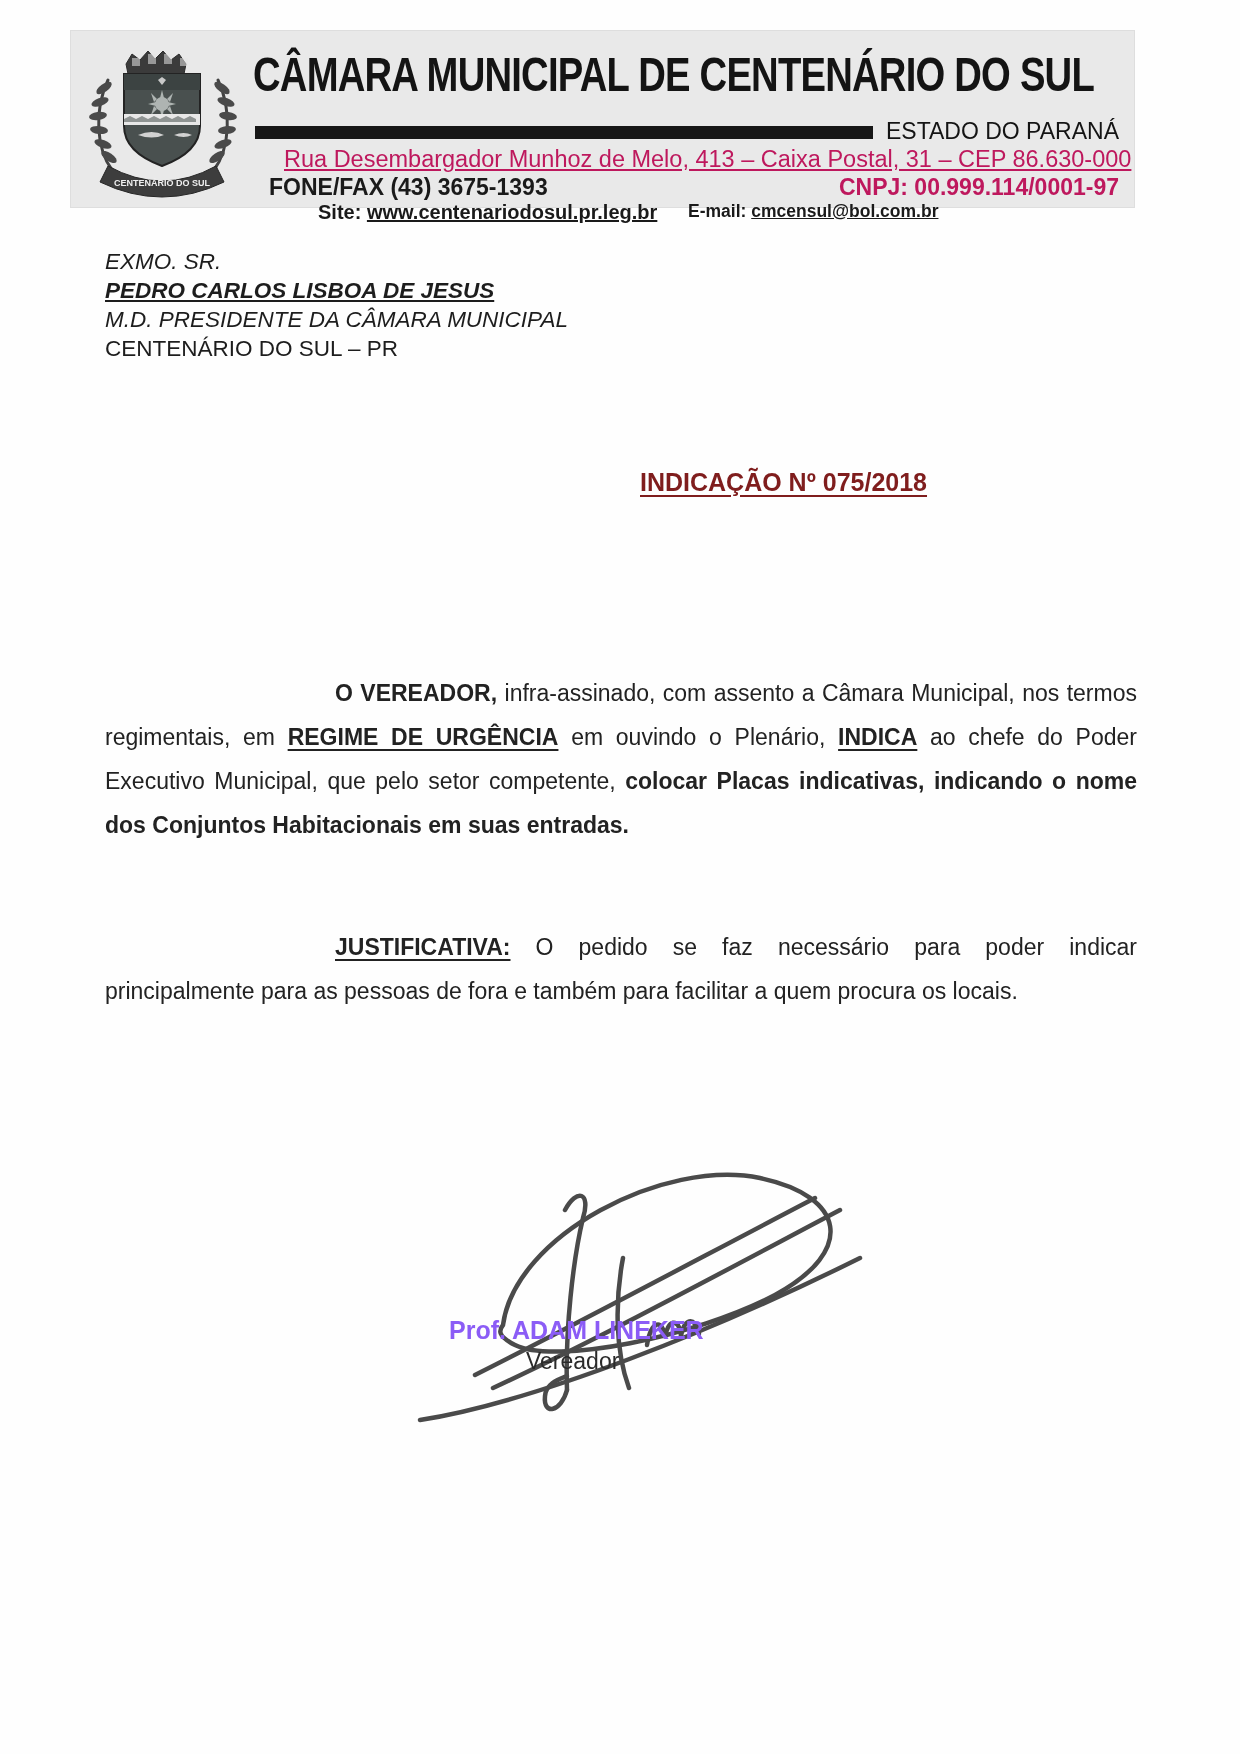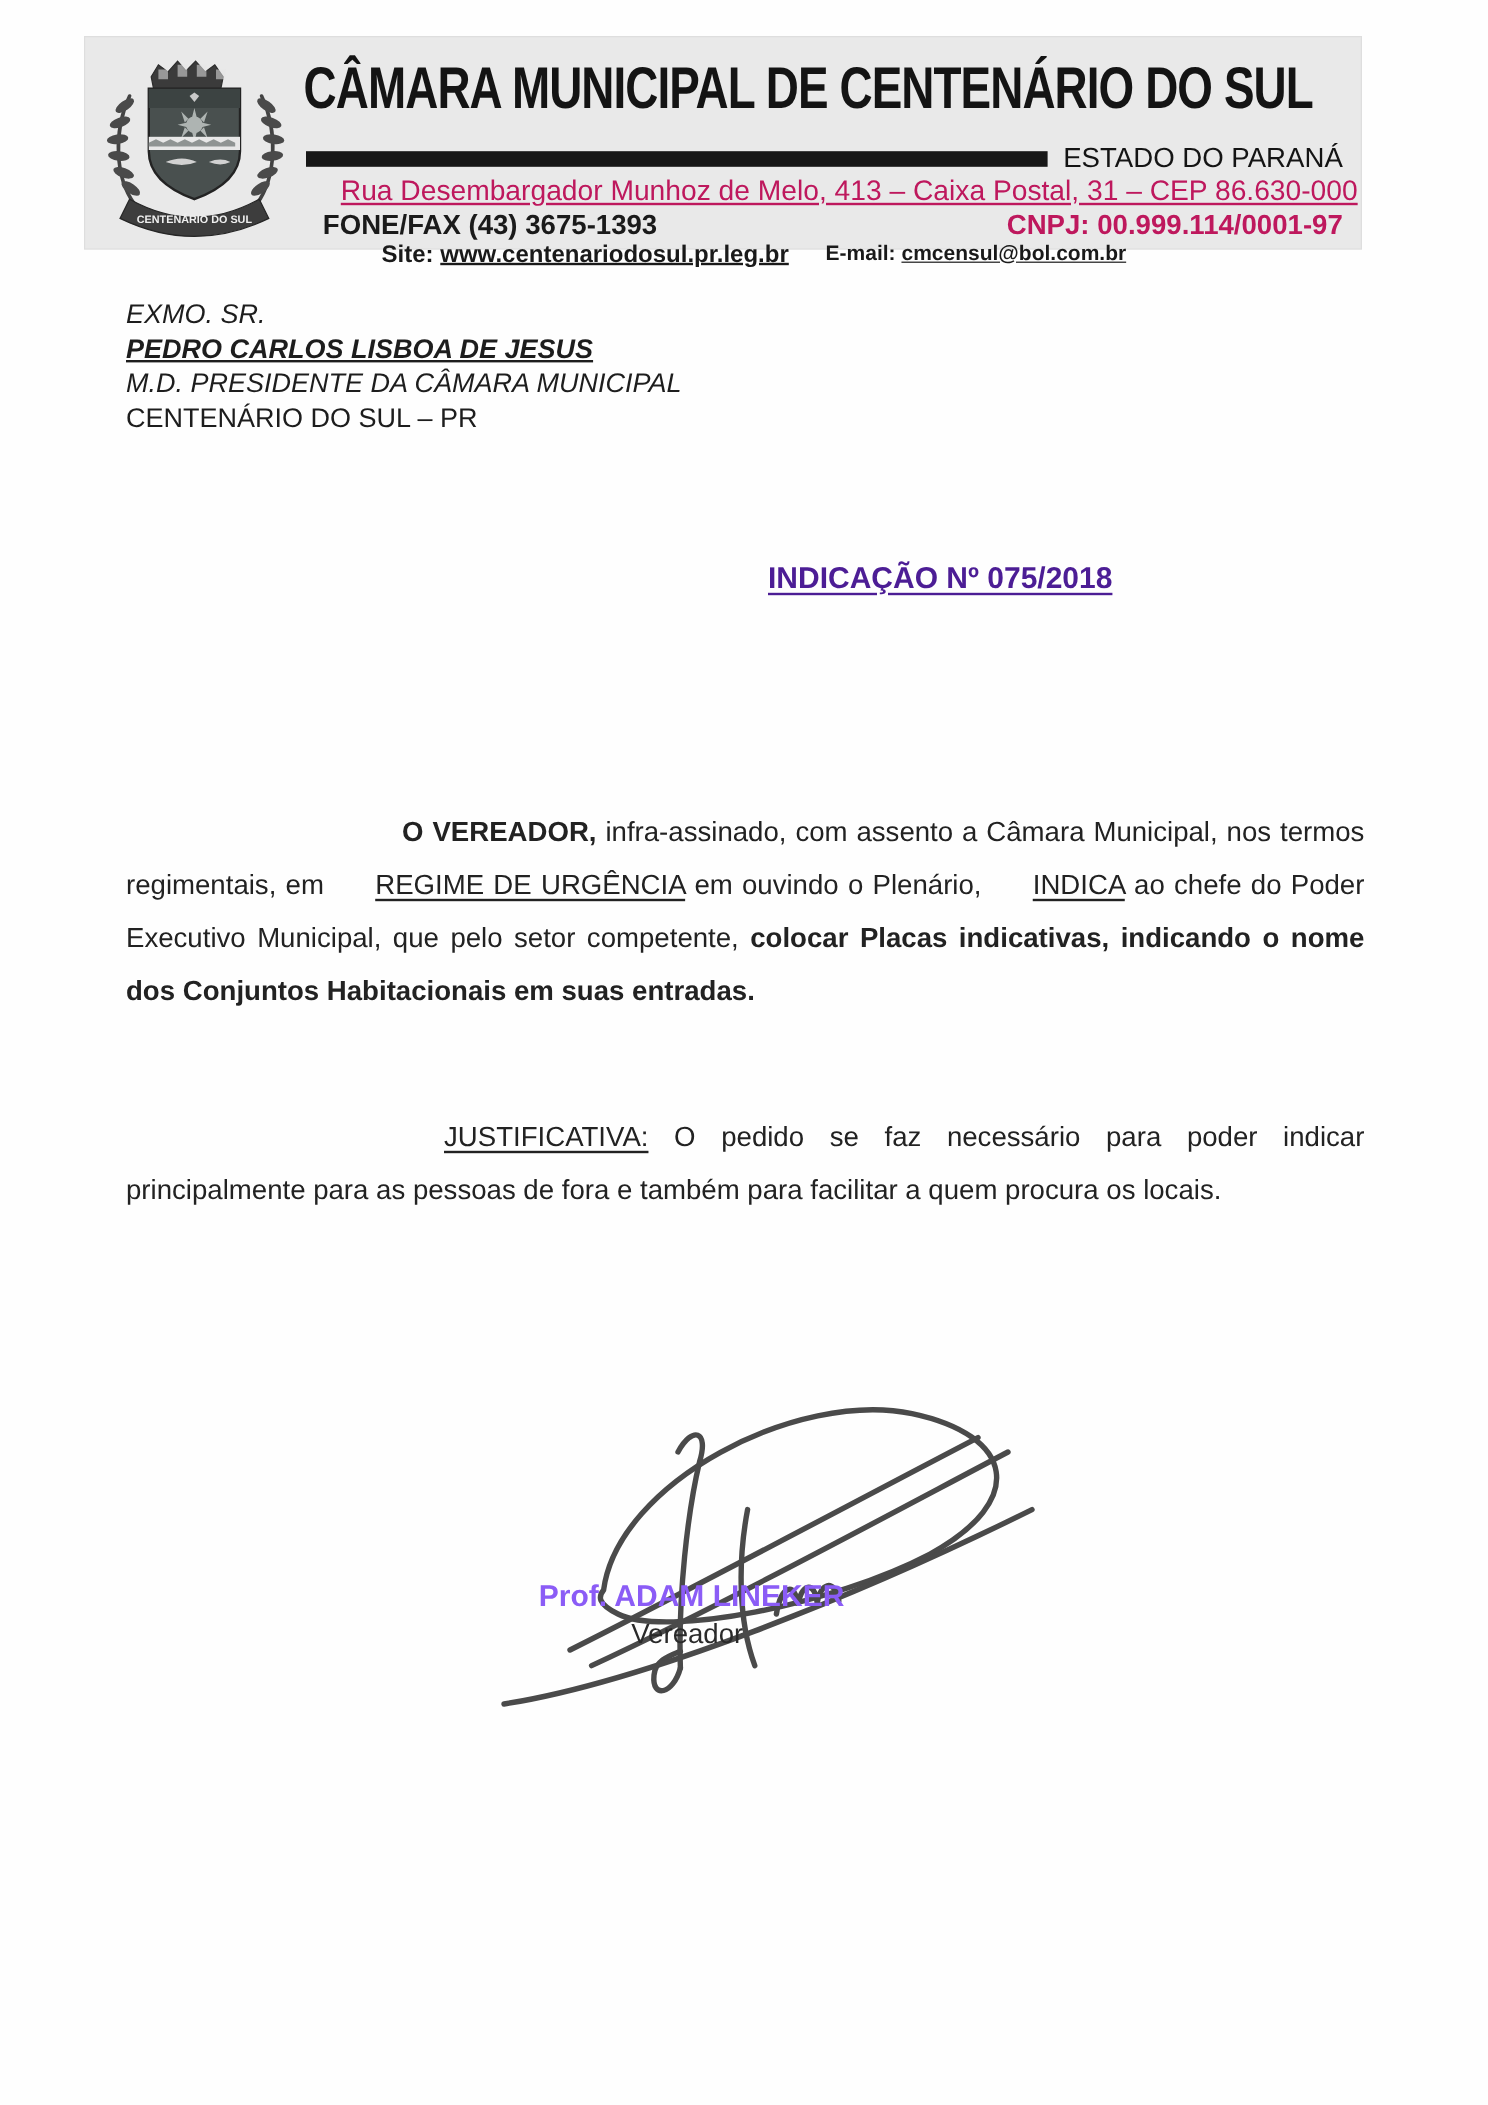--- a/index.html
+++ b/index.html
@@ -28,31 +28,31 @@
   .email{position:absolute;left:618px;top:171px;font-size:17.5px;font-weight:bold;color:#1a1a1a;}
   .ulink{text-decoration:underline;}
   
   .recipient{position:absolute;left:105px;top:247px;font-size:22.5px;line-height:29px;}
   .it{font-style:italic;}
   .recip-name{font-weight:bold;font-style:italic;text-decoration:underline;}
   
   .doc-title{
     position:absolute;left:640px;top:468px;
     font-size:25px;font-weight:bold;text-decoration:underline;
-    text-underline-offset:4px;white-space:nowrap;color:#4c1d95;
+    text-underline-offset:4px;white-space:nowrap;color:#7f1d1d;
   }
   
   .para{
     position:absolute;left:105px;width:1032px;
     font-size:23px;line-height:44px;text-align:justify;color:#222;
   }
   .para1{top:648px;text-indent:230px;}
   .para2{top:902px;text-indent:230px;}
   .b{font-weight:bold;}
-  .bu{font-weight:normal;text-decoration:underline;text-underline-offset:4px;margin-left:35px;}
+  .bu{font-weight:bold;text-decoration:underline;text-underline-offset:4px;}
   
   .place-date{position:absolute;left:612px;top:1094px;font-size:24px;white-space:nowrap;color:#2a2a2a;}
   .sig-svg{position:absolute;left:415px;top:1140px;width:450px;height:290px;}
   .sig-name{position:absolute;left:449px;top:1316px;font-size:25px;font-weight:bold;white-space:nowrap;color:#8b5cf6;}
   .sig-role{position:absolute;left:526px;top:1348px;font-size:23px;white-space:nowrap;color:#2a2a2a;}
 </style>
 </head>
 <body>
 
 <div class="sheet">

